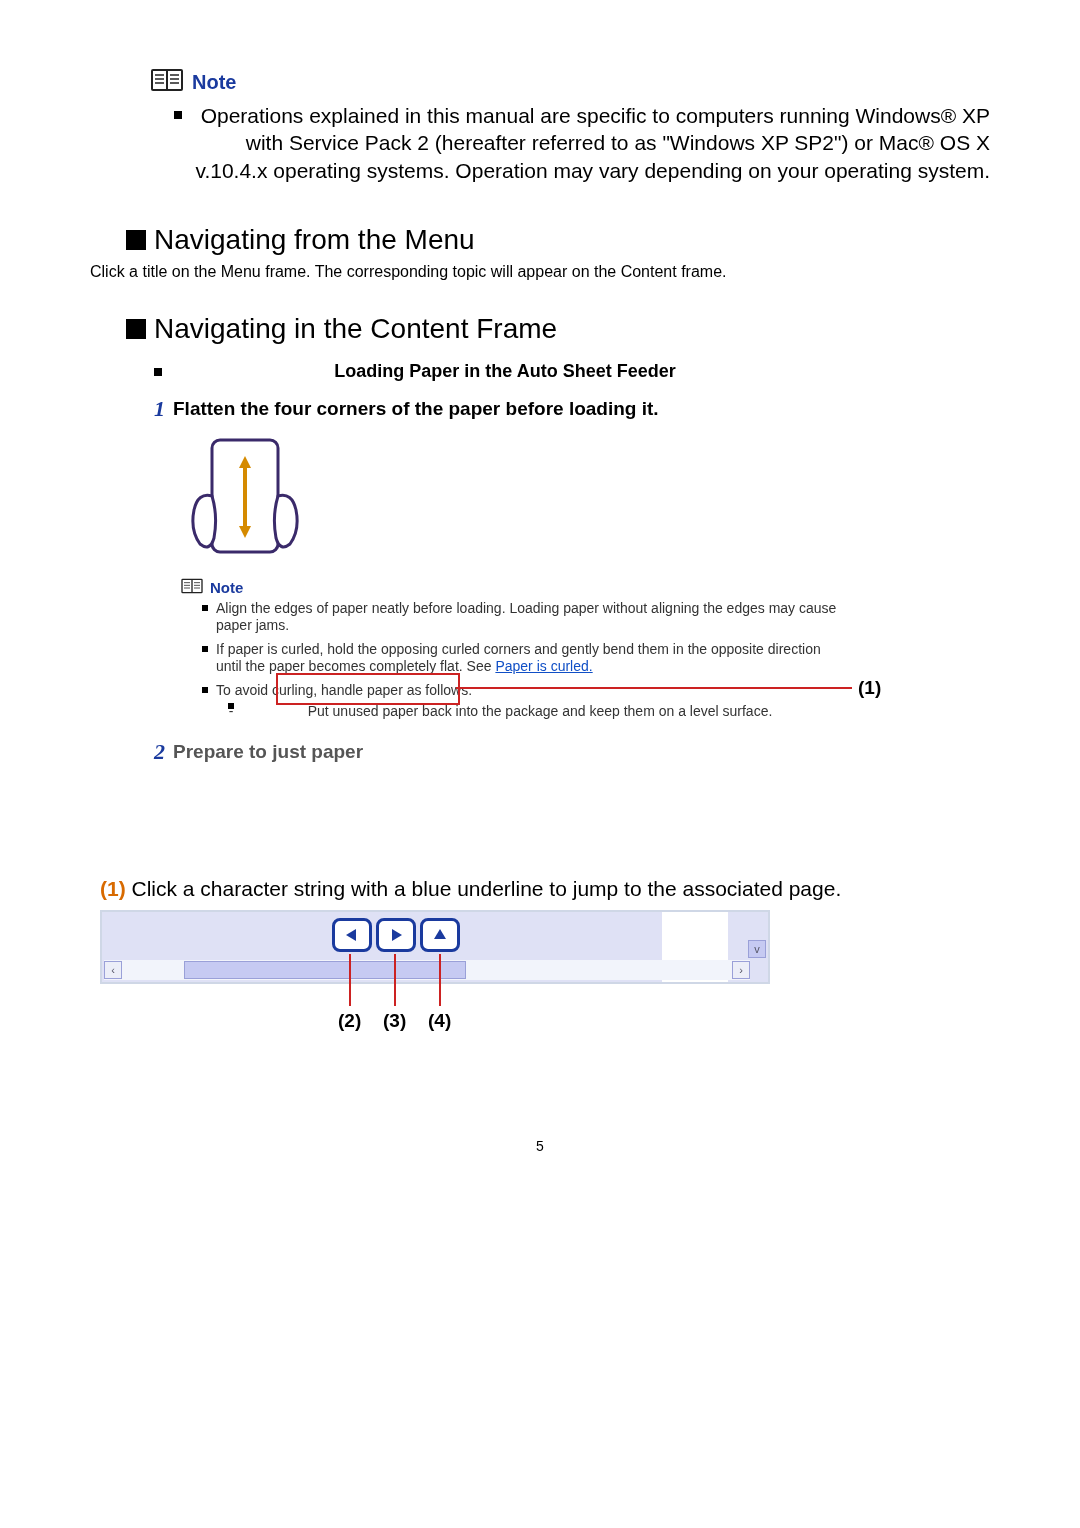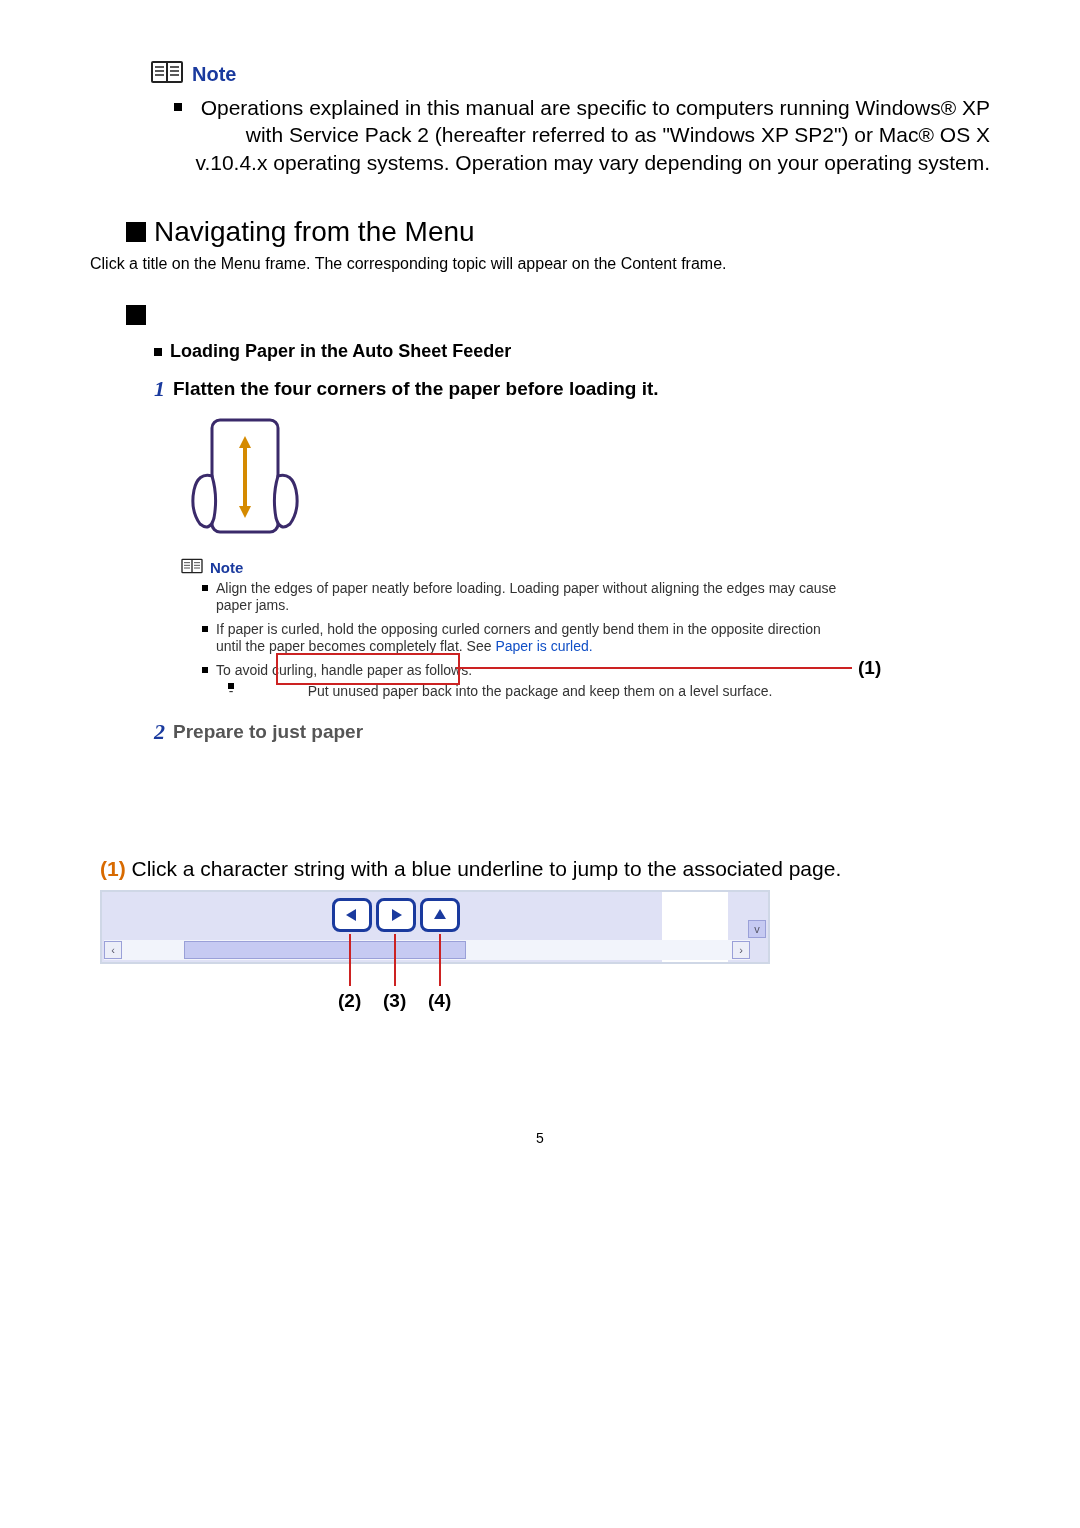--- a/index.html
+++ b/index.html
@@ -9,20 +9,21 @@
     font-family: Arial, Helvetica, sans-serif;
     color: #000;
     width: 1080px;
   }
   .page {
     position: relative;
     width: 1080px;
     height: 1180px;
     padding: 60px 90px 40px 90px;
     box-sizing: border-box;
+    margin-top: 8px;
   }
   .note-block {
     margin-left: 60px;
     margin-bottom: 40px;
   }
   .note-header {
     display: flex;
     align-items: center;
     gap: 8px;
     margin-bottom: 6px;
@@ -82,20 +83,21 @@
     height: 510px;
     margin-left: 30px;
     background: #fff;
     overflow: hidden;
   }
   .content-shot .bullet-title {
     font-size: 18px;
     font-weight: bold;
     margin: 10px 0 10px 50px;
     position: relative;
+    text-align: center;
   }
   .content-shot .bullet-title::before {
     content: "";
     position: absolute;
     left: -16px; top: 7px;
     width: 8px; height: 8px; background: #000;
   }
   .content-shot .step-row {
     display: flex;
     align-items: center;
@@ -156,21 +158,21 @@
     color: #333;
     line-height: 1.25;
     margin-bottom: 4px;
     padding-left: 12px;
   }
   .inner-sub li::before {
     content: "-";
     position: absolute;
     left: 0; top: 0;
   }
-  .link-underline { color: #104fc6; }
+  .link-underline { color: #104fc6; text-decoration: underline; }
 
   .callout-box {
     position: absolute;
     border: 2px solid #c22; pointer-events: none;
   }
   .callout-line {
     position: absolute;
     height: 2px; background: #c22; pointer-events: none;
   }
   .callout-label {
@@ -293,20 +295,21 @@
   </div>
 
   <div class="section-h">
     <span class="black-square"></span>
     <h2>Navigating from the Menu</h2>
   </div>
   <p class="section-body">Click a title on the Menu frame. The corresponding topic will appear on the Content frame.</p>
 
   <div class="section-h">
     <span class="black-square"></span>
+    <h2>Navigating in the Content Frame</h2>
   </div>
 
   <div style="position:relative;">
     <div class="content-shot">
       <div class="bullet-title">Loading Paper in the Auto Sheet Feeder</div>
 
       <div class="step-row">
         <span class="step-num">1</span>
         <span class="step-text">Flatten the four corners of the paper before loading it.</span>
       </div>

